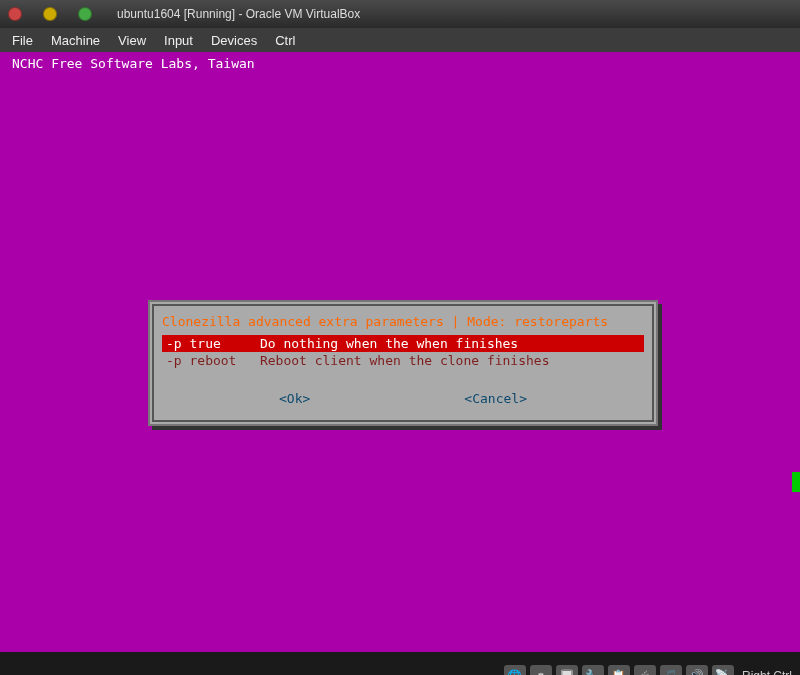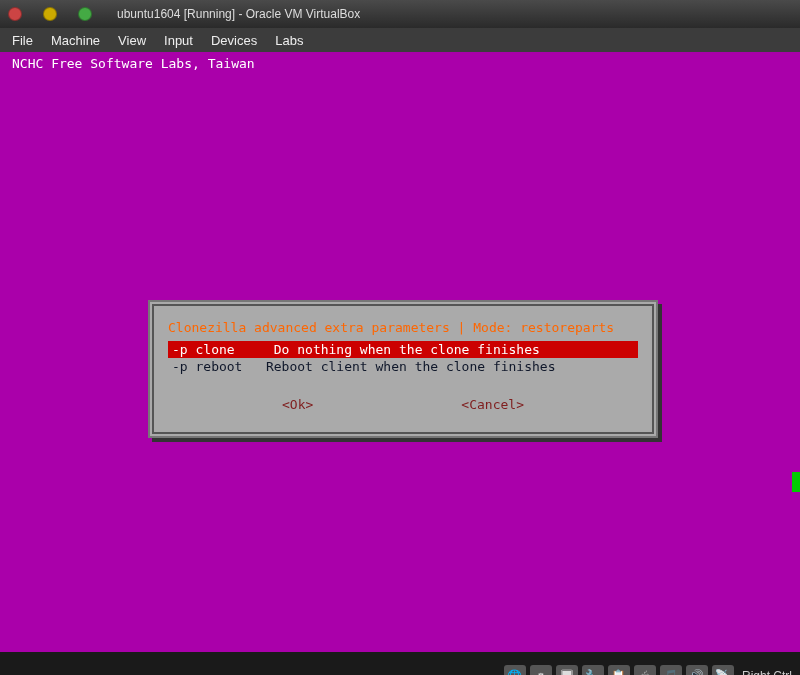--- a/index.html
+++ b/index.html
@@ -82,21 +82,21 @@
       left: 148px;
       width: 510px;
       background: #aaaaaa;
       border: 2px solid #777;
       box-shadow: 4px 4px 0 #333;
     }
 
     #dialog-inner {
       border: 2px solid #555;
       margin: 2px;
-      padding: 14px;
+      padding: 8px;
     }
 
     #dialog-title {
       color: #ff6600;
       font-size: 13px;
       font-family: monospace;
       margin-bottom: 6px;
     }
 
     #dialog-subtitle {
@@ -108,38 +108,38 @@
 
     
     #options-list {
       margin-bottom: 16px;
     }
 
     .option-item {
       font-size: 13px;
       font-family: monospace;
       padding: 1px 4px;
-      color: #0f172a;
+      color: #7f1d1d;
       white-space: pre;
     }
 
     .option-item.selected {
       background: #cc0000;
       color: #ffffff;
     }
 
     
     #dialog-buttons {
       display: flex;
       justify-content: space-around;
       padding: 4px 40px;
     }
 
     .dialog-btn {
-      color: #7f1d1d;
+      color: #0c4a6e;
       font-size: 13px;
       font-family: monospace;
       background: transparent;
       border: none;
       cursor: pointer;
       padding: 2px 8px;
     }
 
     
     #taskbar {
@@ -191,32 +191,32 @@
   <span class="window-btn btn-max"></span>
   <span id="window-title">ubuntu1604 [Running] - Oracle VM VirtualBox</span>
 </div>
 
 <div id="menubar">
   <span class="menu-item">File</span>
   <span class="menu-item">Machine</span>
   <span class="menu-item">View</span>
   <span class="menu-item">Input</span>
   <span class="menu-item">Devices</span>
-  <span class="menu-item">Labs</span>
+  <span class="menu-item">Ctrl</span>
 </div>
 
 <div id="vm-screen">
   <div id="nchc-text">NCHC Free Software Labs, Taiwan</div>
 
   <div id="dialog">
     <div id="dialog-inner">
       <div id="dialog-title">Clonezilla advanced extra parameters | Mode: restoreparts</div>
 
       <div id="options-list">
-        <div class="option-item selected">-p clone     Do nothing when the clone finishes</div>
+        <div class="option-item selected">-p true     Do nothing when the when finishes</div>
         <div class="option-item">-p reboot   Reboot client when the clone finishes</div>
       </div>
 
       <div id="dialog-buttons">
         <button class="dialog-btn">&lt;Ok&gt;</button>
         <button class="dialog-btn">&lt;Cancel&gt;</button>
       </div>
     </div>
   </div>
 

